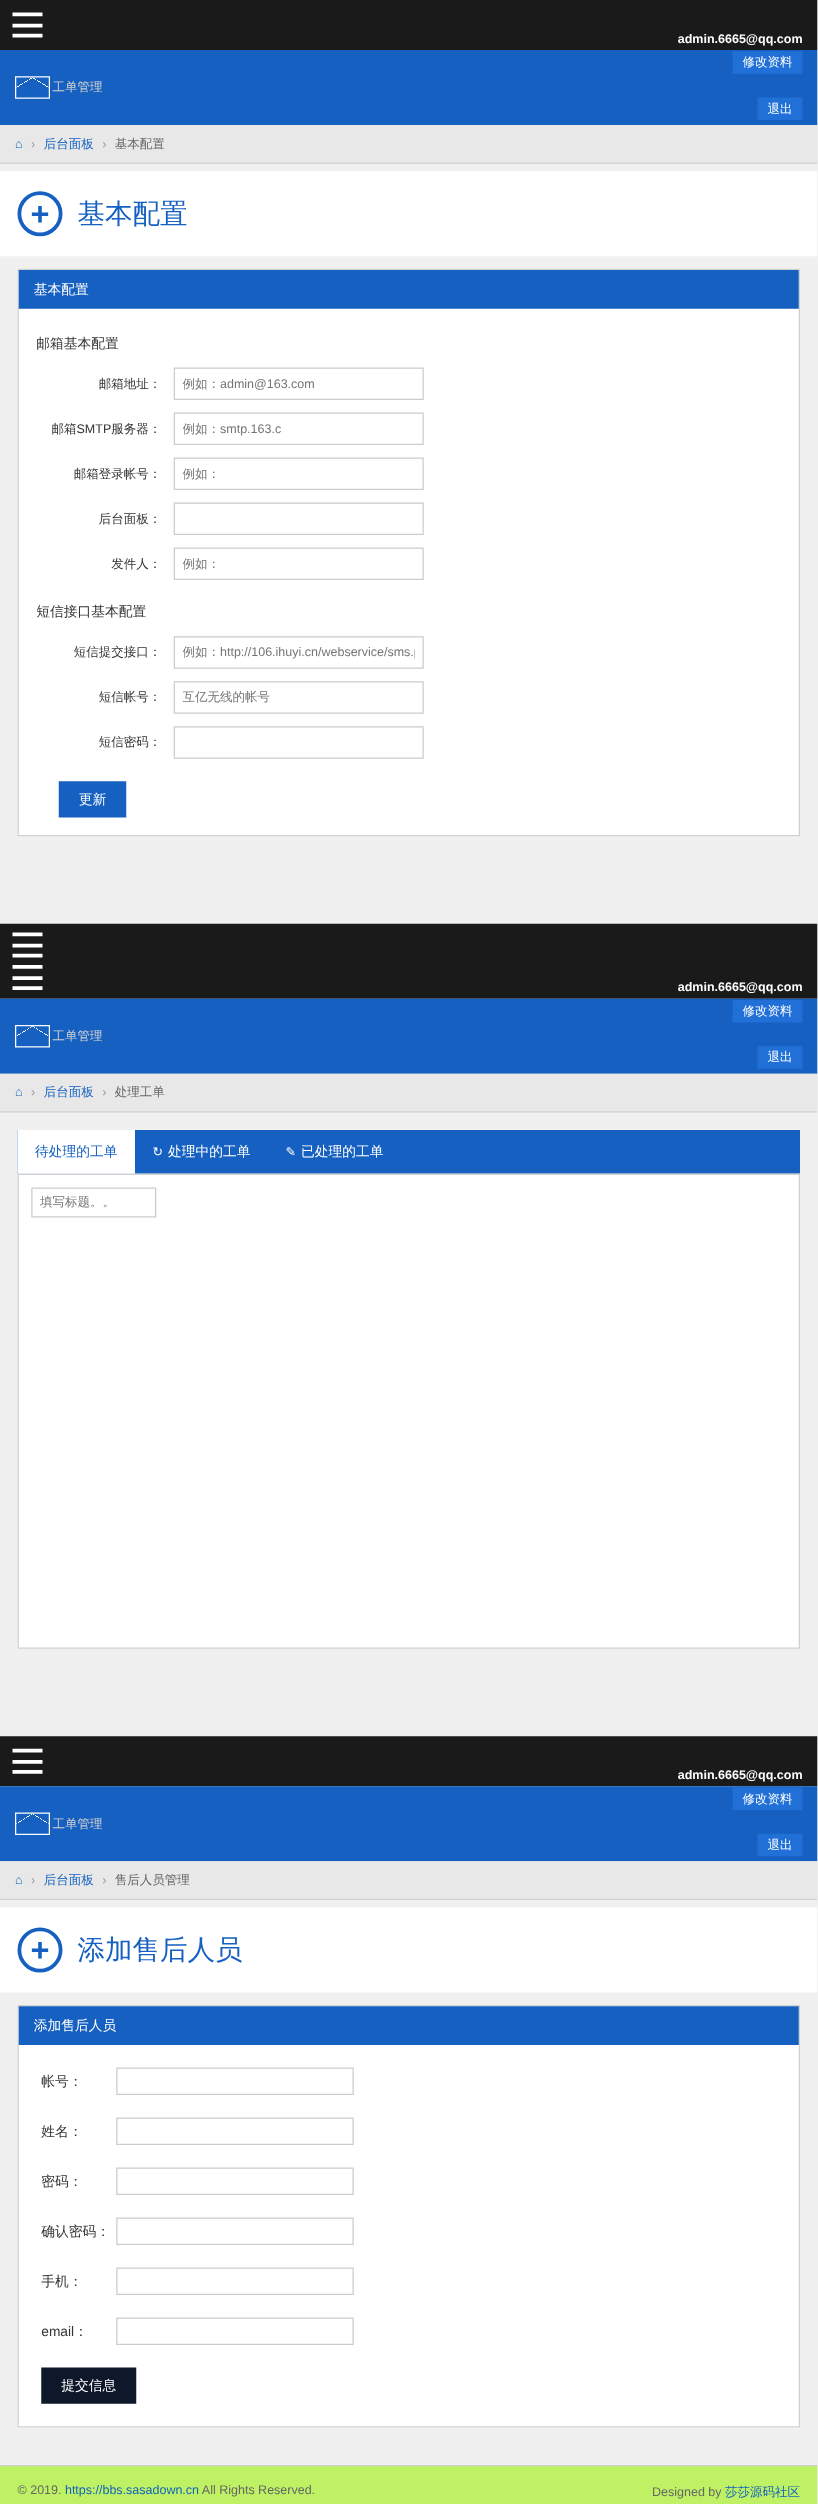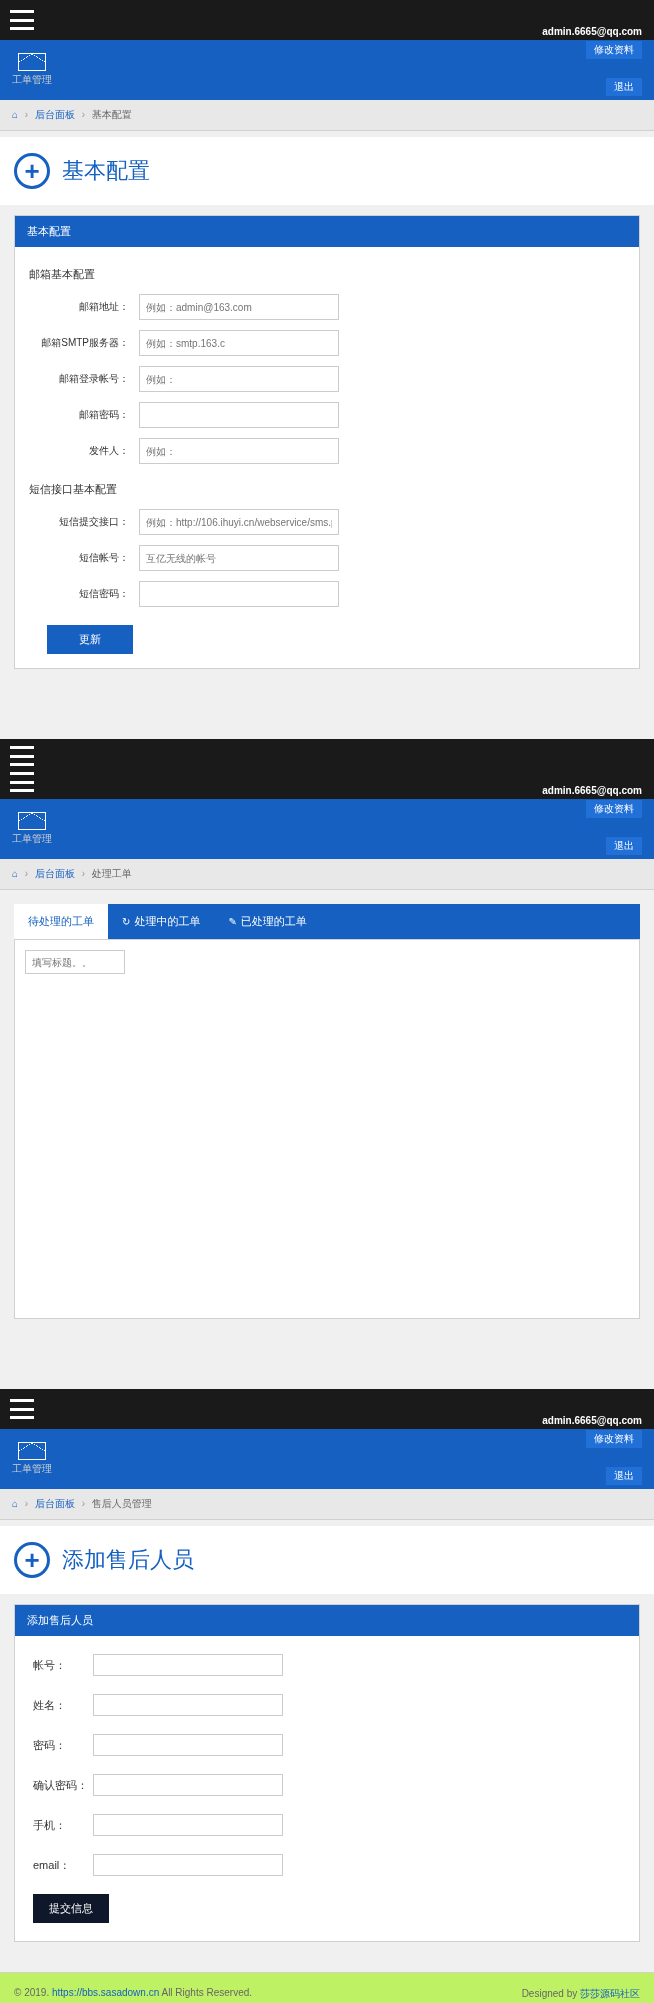--- a/index.html
+++ b/index.html
@@ -2,41 +2,41 @@
 <html><head>
 <meta charset="utf-8">
 <style>
 *{margin:0;padding:0;box-sizing:border-box;font-family:Arial,"Microsoft YaHei",sans-serif}
 body{background:#f0f0f0;width:654px}
 .blk{background:#1a1a1a;height:40px;display:flex;align-items:center;padding:0 10px}
 .ham{width:24px;height:20px;display:flex;flex-direction:column;justify-content:space-between;cursor:pointer}
 .ham span{height:3px;background:#fff;width:100%}
 .blk2{background:#1a1a1a;height:60px;display:flex;flex-direction:column;justify-content:center;padding:0 10px;gap:6px}
 .blu{background:#1560c0;height:60px;display:flex;justify-content:space-between;align-items:center;padding:0 12px;color:#fff}
-.lft{display:flex;flex-direction:column;align-items:center;gap:2px}
+.lft{display:flex;flex-direction:row;align-items:center;gap:2px}
 .env2{width:28px;height:18px;border:1.5px solid #fff;position:relative;background:linear-gradient(to bottom right,transparent 48%,#fff 48%,#fff 52%,transparent 52%),linear-gradient(to bottom left,transparent 48%,#fff 48%,#fff 52%,transparent 52%);background-size:50% 50%;background-position:0 0,100% 0;background-repeat:no-repeat}
 .lft span{font-size:10px;color:#d0d0d0}
 .rgt{text-align:right;font-size:10px}
 .rgt .em{font-weight:bold;margin-bottom:4px}
 .rgt .lk{background:#2070d8;padding:2px 8px;margin-bottom:19px;cursor:pointer;display:inline-block}
 .bc{background:#e8e8e8;padding:8px 12px;font-size:10px;color:#666;border-bottom:1px solid #d0d0d0}
 .bc a{color:#1560c0;text-decoration:none}
 .bc .home{color:#1560c0}
 .sep{color:#999;margin:0 4px}
 .pgh{display:flex;align-items:center;gap:12px;padding:16px 14px;background:#fff;margin-top:6px}
 .cir{width:36px;height:36px;border:3px solid #1560c0;border-radius:50%;display:flex;align-items:center;justify-content:center;color:#1560c0;font-size:26px;font-weight:bold;cursor:pointer}
 .pgh h1{color:#1560c0;font-size:22px;font-weight:normal}
 .pn{background:#fff;margin:10px 14px 20px;border:1px solid #d0d0d0}
 .pnh{background:#1560c0;color:#fff;padding:8px 12px;font-size:11px}
 .pnb{padding:14px}
 .sh{font-size:11px;color:#333;margin:6px 0 12px}
 .row{display:flex;align-items:center;margin-bottom:10px}
 .lbl{width:110px;text-align:right;font-size:10px;color:#333;padding-right:10px}
 .inp{flex:0 0 200px;height:26px;border:1px solid #ccc;padding:0 6px;font-size:10px;color:#999}
-.btn{background:#1560c0;color:#fff;border:none;padding:7px 32px;font-size:11px;cursor:pointer;margin-left:18px;margin-top:8px}
+.btn{background:#1560c0;color:#fff;border:none;padding:7px 16px;font-size:11px;cursor:pointer;margin-left:18px;margin-top:8px}
 .gap{height:50px;background:#f0f0f0}
 .tabs{background:#1560c0;display:flex}
 .tab{padding:10px 14px;font-size:11px;color:#fff;cursor:pointer;display:flex;align-items:center;gap:4px}
 .tab.on{background:#fff;color:#1560c0}
 .tico{font-size:10px}
 .tarea{background:#fff;margin:0 14px 20px;border:1px solid #d0d0d0;min-height:380px}
 .srch{margin:10px;width:100px;height:24px;border:1px solid #ccc;padding:0 6px;font-size:10px}
 .pn2{background:#fff;margin:10px 14px 20px;border:1px solid #d0d0d0}
 .frm{padding:18px}
 .fr{display:flex;align-items:center;margin-bottom:18px}
@@ -88,21 +88,21 @@
       </div>
 <div class="row">
         <div class="lbl">邮箱SMTP服务器：</div>
         <input class="inp" placeholder="例如：smtp.163.c" style="">
       </div>
 <div class="row">
         <div class="lbl">邮箱登录帐号：</div>
         <input class="inp" placeholder="例如：" style="">
       </div>
 <div class="row">
-        <div class="lbl">邮箱密码：</div>
+        <div class="lbl">后台面板：</div>
         <input class="inp" type="password" style="">
       </div>
 <div class="row">
         <div class="lbl">发件人：</div>
         <input class="inp" placeholder="例如：" style="">
       </div>
 <div class="sh" style="margin-top:18px">短信接口基本配置</div>
 <div class="row">
         <div class="lbl">短信提交接口：</div>
         <input class="inp" placeholder="例如：http://106.ihuyi.cn/webservice/sms.php" style="">

